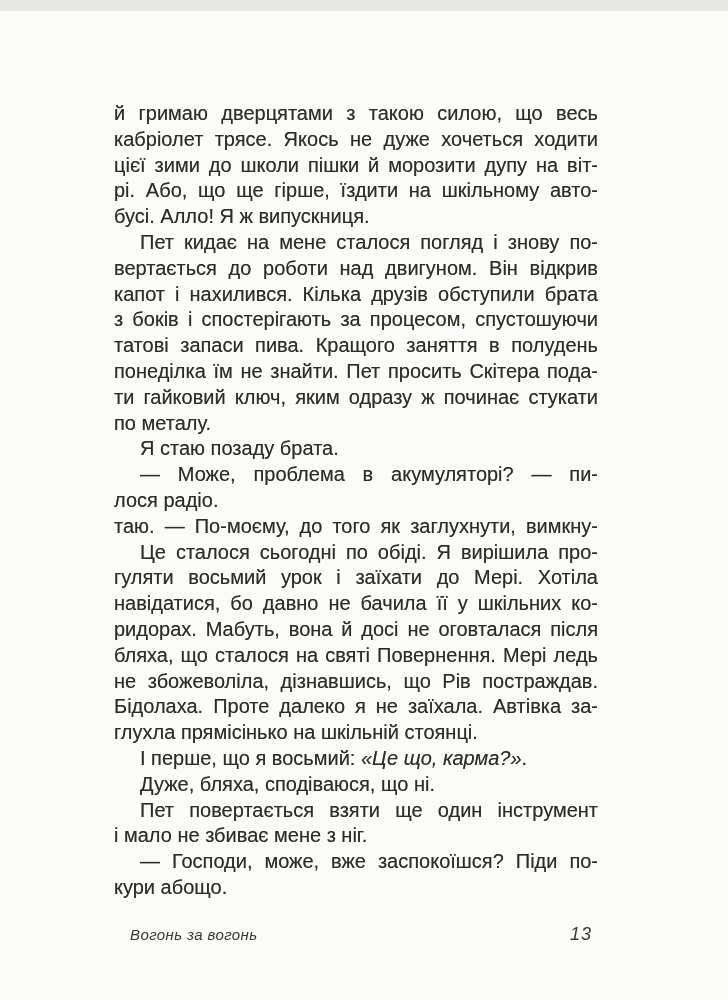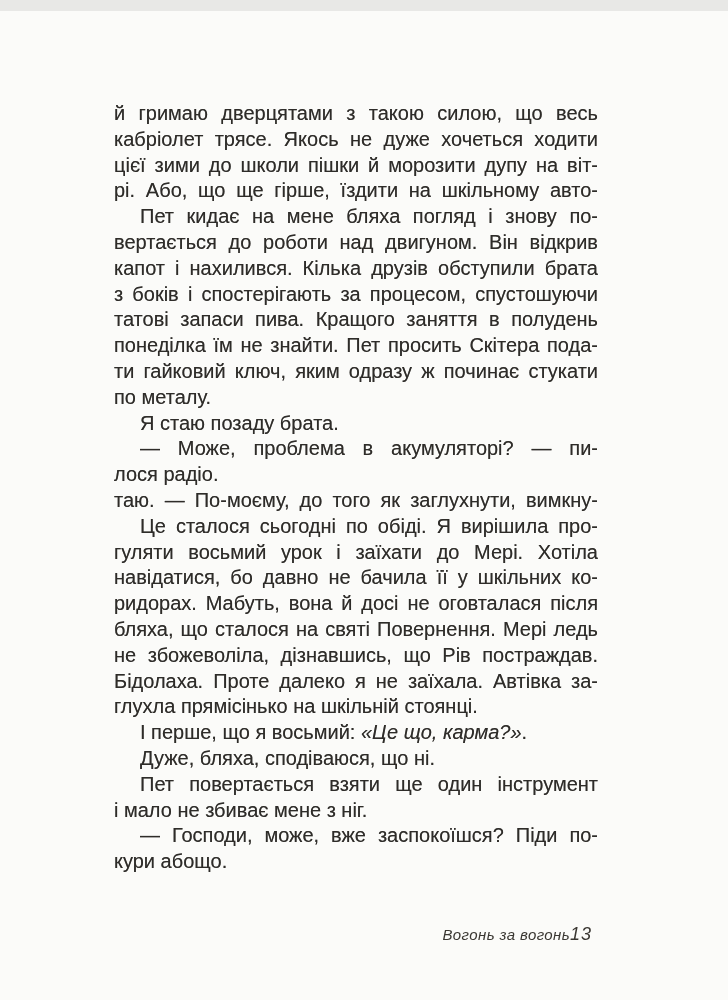--- a/index.html
+++ b/index.html
@@ -30,21 +30,21 @@
   }
   .line.last { text-align-last: left; }
   .line.indent { padding-left: 26px; }
   .it { font-style: italic; }
   .footer {
     position: absolute;
     left: 114px;
     top: 913px;
     width: 478px;
     display: flex;
-    justify-content: flex-end;
+    justify-content: space-between;
     align-items: baseline;
   }
   .running-title {
     font-style: italic;
     font-size: 15px;
     letter-spacing: 0.4px;
     padding-left: 16px;
   }
   .page-number {
     font-style: italic;
@@ -56,23 +56,24 @@
 <body>
 
 <div class="page" style="background: rgb(251, 251, 249); color: rgb(46, 44, 41);">
 
   <div class="text-block">
       <div class="para">
         <div class="line">й гримаю дверцятами з такою силою, що весь</div>
         <div class="line">кабріолет трясе. Якось не дуже хочеться ходити</div>
         <div class="line">цієї зими до школи пішки й морозити дупу на віт-</div>
         <div class="line">рі. Або, що ще гірше, їздити на шкільному авто-</div>
+        <div class="line last">бусі. Алло! Я ж випускниця.</div>
       </div>
       <div class="para">
-        <div class="line indent">Пет кидає на мене бляха погляд і знову по-</div>
+        <div class="line indent">Пет кидає на мене сталося погляд і знову по-</div>
         <div class="line">вертається до роботи над двигуном. Він відкрив</div>
         <div class="line">капот і нахилився. Кілька друзів обступили брата</div>
         <div class="line">з боків і спостерігають за процесом, спустошуючи</div>
         <div class="line">татові запаси пива. Кращого заняття в полудень</div>
         <div class="line">понеділка їм не знайти. Пет просить Скітера пода-</div>
         <div class="line">ти гайковий ключ, яким одразу ж починає стукати</div>
         <div class="line last">по металу.</div>
       </div>
       <div class="para">
         <div class="line last indent">Я стаю позаду брата.</div>

